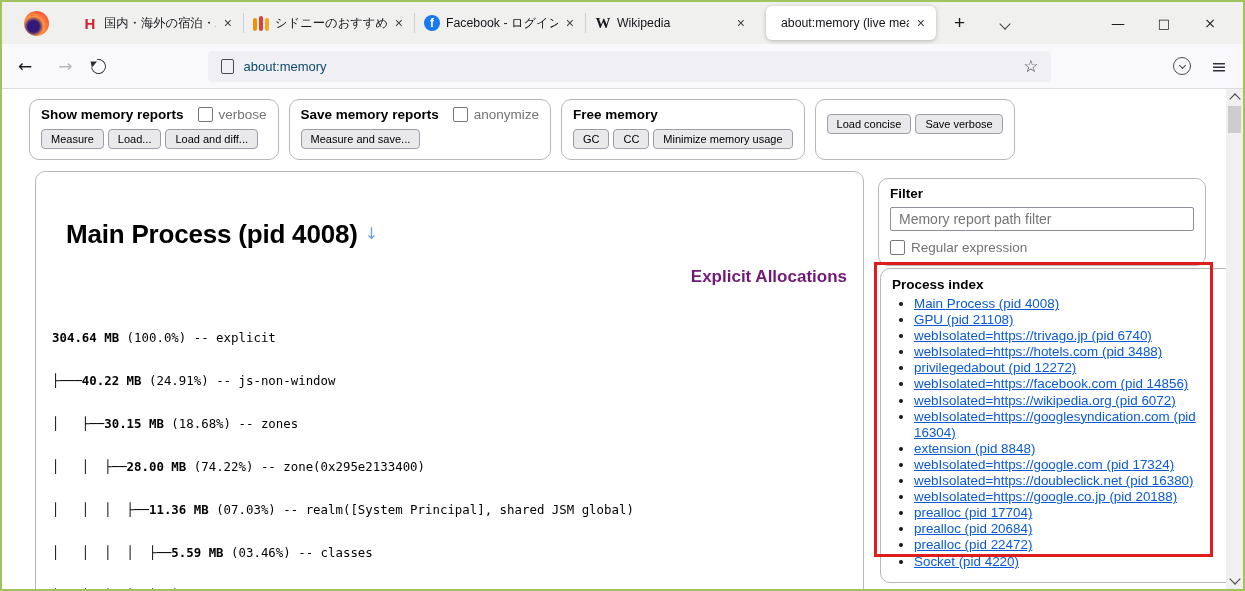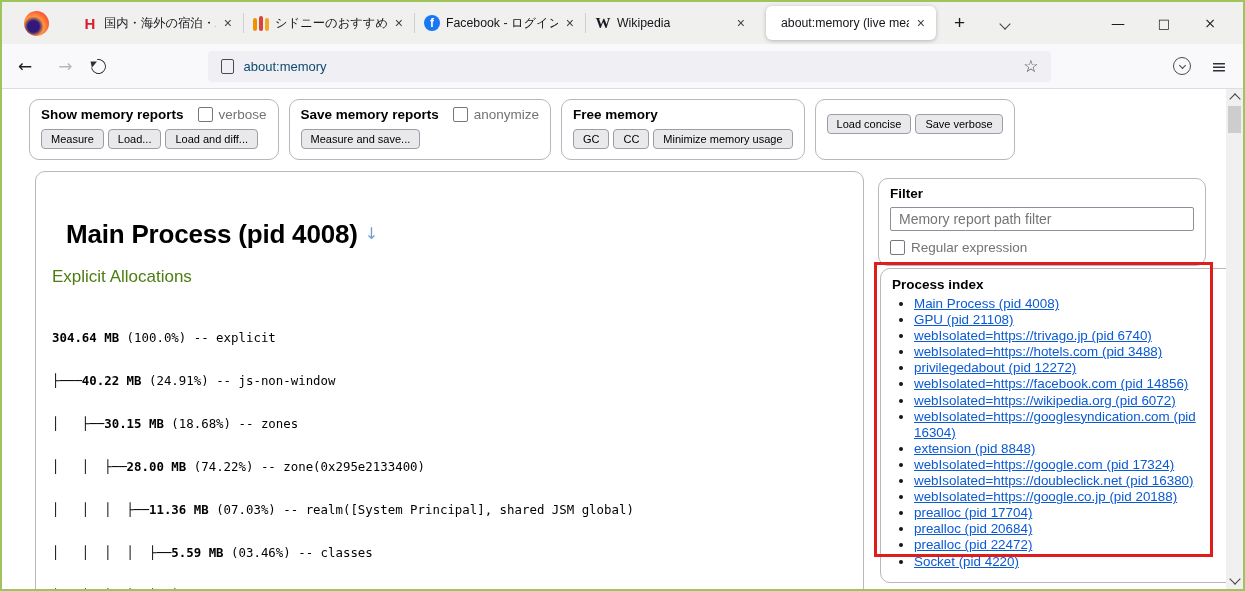--- a/index.html
+++ b/index.html
@@ -71,21 +71,21 @@
   .chk-lbl{margin-left:6px;color:#737373;}
   .fbox-head .checkbox{margin-left:14px;}
   .btn-row{display:flex;gap:4px;margin-top:7px;}
   .btn{background:#e9e9ec;border:1px solid #9d9da7;border-radius:4px;padding:3px 9px;
     font-size:11px;color:#000;font-family:"Liberation Sans",sans-serif;white-space:nowrap;}
 
   .main-box{position:absolute;left:33px;top:82px;width:829px;height:440px;box-sizing:border-box;
     border:1px solid #b7b7bc;border-radius:10px;background:#fff;padding:33px 16px 0 16px;}
   .proc-title{font-size:26px;font-weight:600;color:#000;margin:14px;letter-spacing:-0.2px;}
   .title-arrow{color:#6f9fd8;font-size:16px;font-weight:400;margin-left:7px;vertical-align:4px;font-family:"DejaVu Sans",sans-serif;}
-  .sec-title{font-size:17px;font-weight:400;color:#4d7c0f;margin:17px 0 15px;}
+  .sec-title{font-size:17px;font-weight:700;color:#701a75;margin:17px 0 15px;text-align:right;}
   .tree{font-family:"DejaVu Sans Mono",monospace;font-size:12.4px;line-height:14.35px;
     white-space:pre;color:#000;}
   .tree .v{font-weight:700;}
 
   .sidebar-filter{position:absolute;left:876px;top:89px;width:328px;box-sizing:border-box;}
   .filter-input{display:block;width:100%;box-sizing:border-box;height:24px;margin-top:6px;
     border:1px solid #8f8f9d;border-radius:2px;background:#fff;font-size:14px;
     font-family:"Liberation Sans",sans-serif;padding:0 8px;color:#15141a;}
   .filter-input::placeholder{color:#757575;}
   .regex-row{display:flex;margin-top:9px;font-size:13.5px;}

